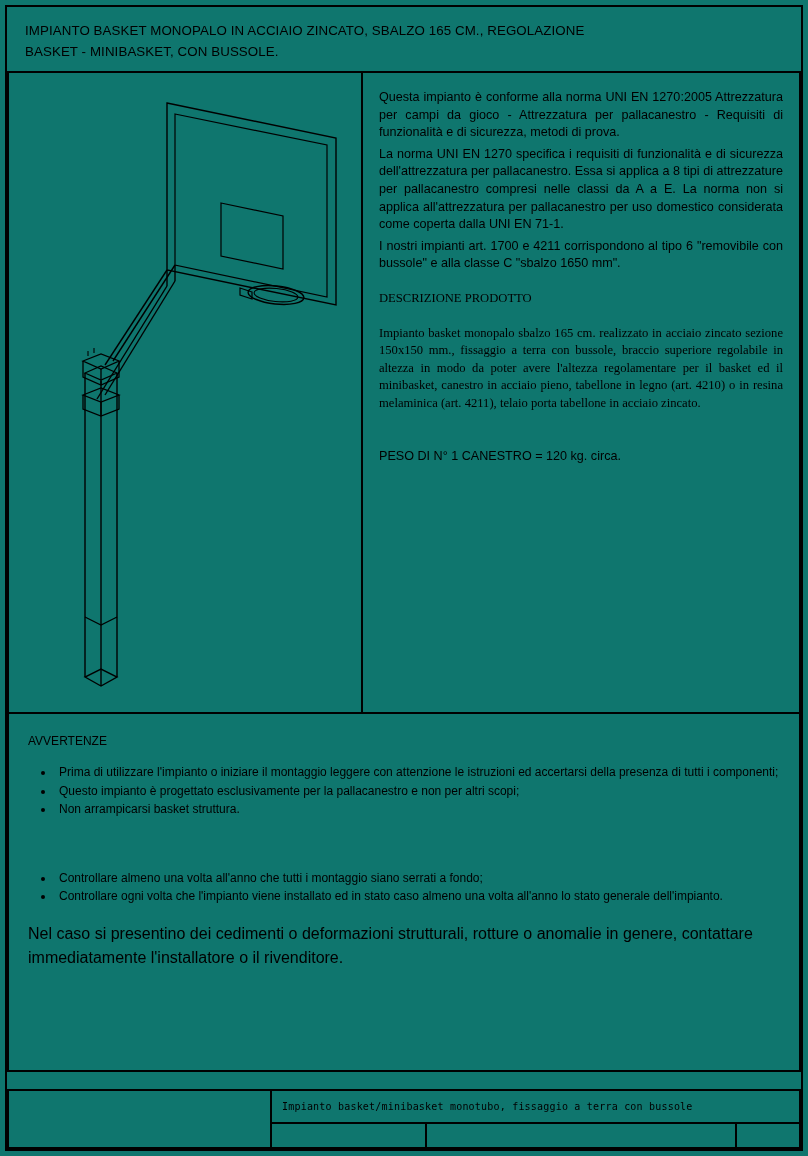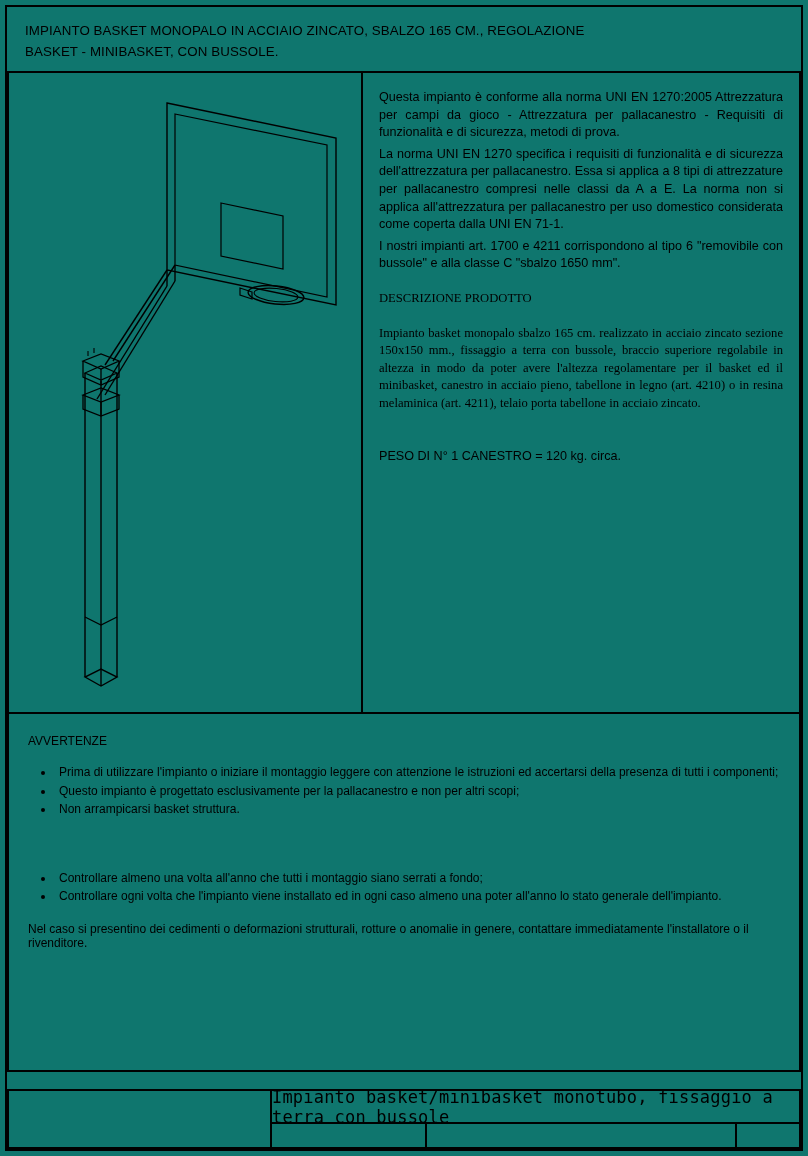--- a/index.html
+++ b/index.html
@@ -111,22 +111,22 @@
     line-height: 17.5px;
     text-align: justify;
     margin-bottom: 1px;
     padding-left: 4px;
   }
   .notes .gap {
     height: 36px;
   }
   .notes .closing {
     margin: 16px 17px 0 5px;
-    font-size: 12px;
-    line-height: 14px;
+    font-size: 16px;
+    line-height: 24px;
   }
   
   .bottom-block {
     position: absolute;
     left: 7px;
     top: 1089px;
     width: 794px;
     height: 60px;
     box-sizing: border-box;
     border: 2px solid #000;
@@ -141,22 +141,23 @@
     flex: 1;
     display: flex;
     flex-direction: column;
   }
   .bb-caption {
     height: 33px;
     box-sizing: border-box;
     border-bottom: 2px solid #000;
     display: flex;
     align-items: center;
+    padding-left: 10px;
     font-family: "DejaVu Sans Mono", monospace;
-    font-size: 17px;
+    font-size: 10px;
     letter-spacing: 0.2px;
   }
   .bb-cells {
     flex: 1;
     display: flex;
   }
   .bb-cell-a {
     width: 155px;
     box-sizing: border-box;
     border-right: 2px solid #000;
@@ -249,21 +250,21 @@
   <div class="notes">
     <h3>AVVERTENZE</h3>
     <ul>
       <li>Prima di utilizzare l'impianto o iniziare il montaggio leggere con attenzione le istruzioni ed accertarsi della presenza di tutti i componenti;</li>
       <li>Questo impianto è progettato esclusivamente per la pallacanestro e non per altri scopi;</li>
       <li>Non arrampicarsi basket struttura.</li>
     </ul>
     <div class="gap"></div>
     <ul>
       <li>Controllare almeno una volta all'anno che tutti i montaggio siano serrati a fondo;</li>
-      <li>Controllare ogni volta che l'impianto viene installato ed in ogni caso almeno una poter all'anno lo stato generale dell'impianto.</li>
+      <li>Controllare ogni volta che l'impianto viene installato ed in stato caso almeno una volta all'anno lo stato generale dell'impianto.</li>
     </ul>
     <p class="closing">Nel caso si presentino dei cedimenti o deformazioni strutturali, rotture o anomalie in genere, contattare immediatamente l'installatore o il rivenditore.</p>
   </div>
 
   <div class="bottom-block">
     <div class="bb-left"></div>
     <div class="bb-right">
       <div class="bb-caption">Impianto basket/minibasket monotubo, fissaggio a terra con bussole</div>
       <div class="bb-cells">
         <div class="bb-cell-a"></div>

